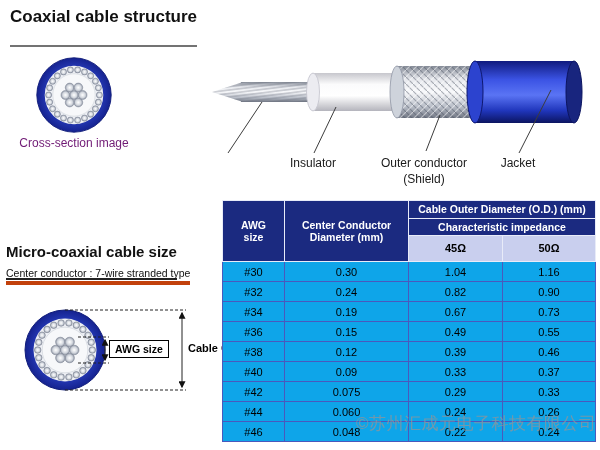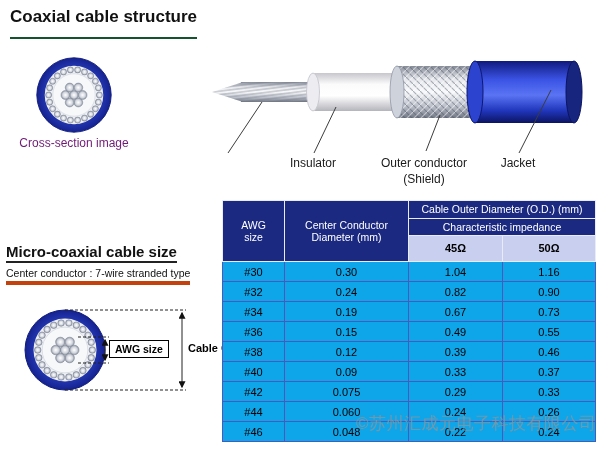--- a/index.html
+++ b/index.html
@@ -1,34 +1,34 @@
 <!DOCTYPE html>
 <html><head>
 <meta charset="utf-8">
 <style>
   *{margin:0;padding:0;box-sizing:border-box}
   html,body{width:600px;height:450px}
   .stage{position:relative;width:600px;height:450px;background:#ffffff;
          font-family:"Liberation Sans",sans-serif;overflow:hidden}
   .art{position:absolute;left:0;top:0}
   .page-title{position:absolute;left:10px;top:7px;font-size:17px;font-weight:bold;color:#111;
-              border-bottom:2px solid #14532d;padding-bottom:10px}
+              border-bottom:2px solid #737373;padding-bottom:18px}
   .caption{position:absolute;font-size:12px;color:#701a75;text-align:center}
   .lbl{position:absolute;font-size:12px;color:#1a1a1a;text-align:center;line-height:1.3}
   .micro-title{position:absolute;left:6px;top:243px;font-size:15px;font-weight:bold;color:#111;
-               border-bottom:2px solid #222;padding-bottom:1px}
+               border-bottom:2px solid #222;padding-bottom:18px}
   .micro-sub{position:absolute;left:6px;top:267px;font-size:10.5px;color:#111;
              border-bottom:4px solid #c2410c;padding-bottom:2px}
   .awg-box{position:absolute;left:109px;top:340px;border:1px solid #000;background:#fff;
            font-size:10.5px;font-weight:bold;padding:2px 5px;color:#000;white-space:nowrap}
   .od-label{position:absolute;left:188px;top:342px;font-size:11px;font-weight:bold;color:#000;white-space:nowrap}
   .cable-table{position:absolute;left:222px;top:200px;width:373px;border-collapse:collapse;
                table-layout:fixed;background:#fff;border:1px solid #3a49ae}
   .cable-table th,.cable-table td{border:1px solid #4a59bd;text-align:center;vertical-align:middle}
-  .cable-table thead th{background:#1b2a80;color:#fff;font-weight:normal;font-size:10.5px;
+  .cable-table thead th{background:#1b2a80;color:#fff;font-weight:bold;font-size:10.5px;
                         line-height:1.2;border-color:#e8ebf8;padding:2px 3px}
   .cable-table thead th.awg-hdr{padding:2px 10px}
   .cable-table thead th.imp{background:#c9cfee;color:#000;font-weight:bold;font-size:11px;height:19px;padding:6px}
   .cable-table tbody td{font-size:11px;color:#000;height:20px;background:#0ea5e9}
   .watermark{position:absolute;left:356px;top:412px;font-size:17px;color:#8e959b;opacity:.78;
              letter-spacing:.5px;white-space:nowrap}
 </style>
 </head>
 <body>
 

